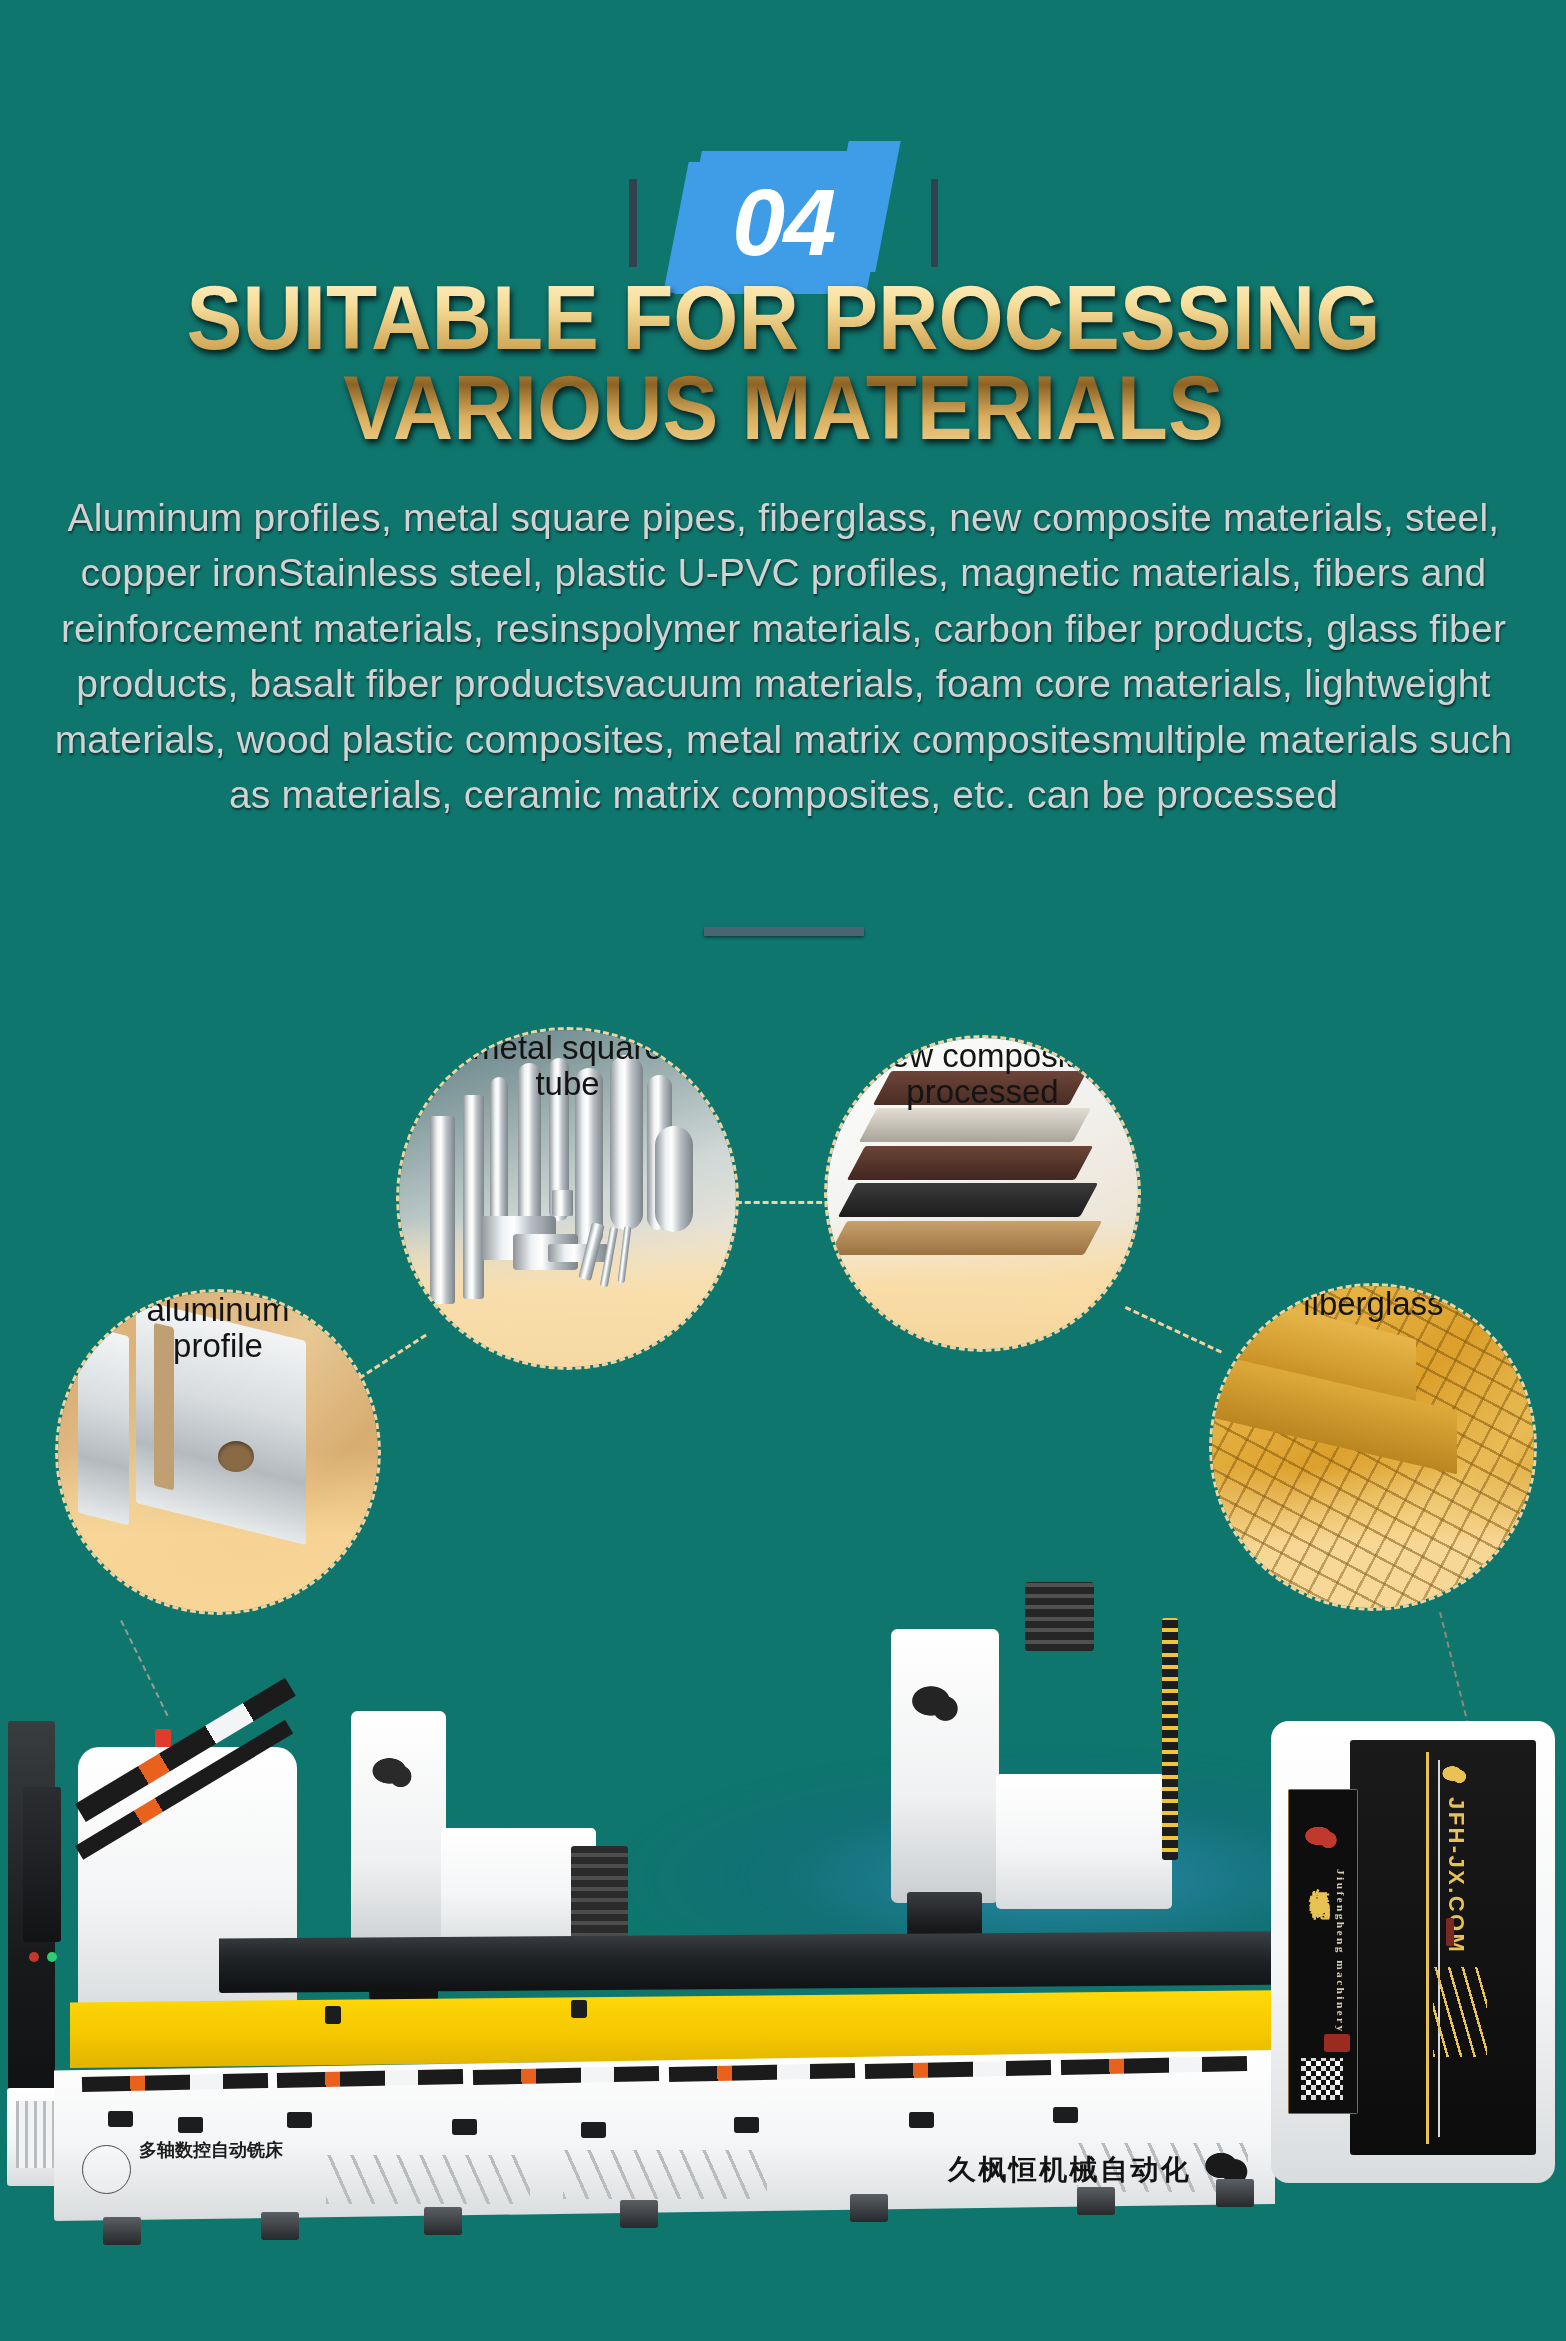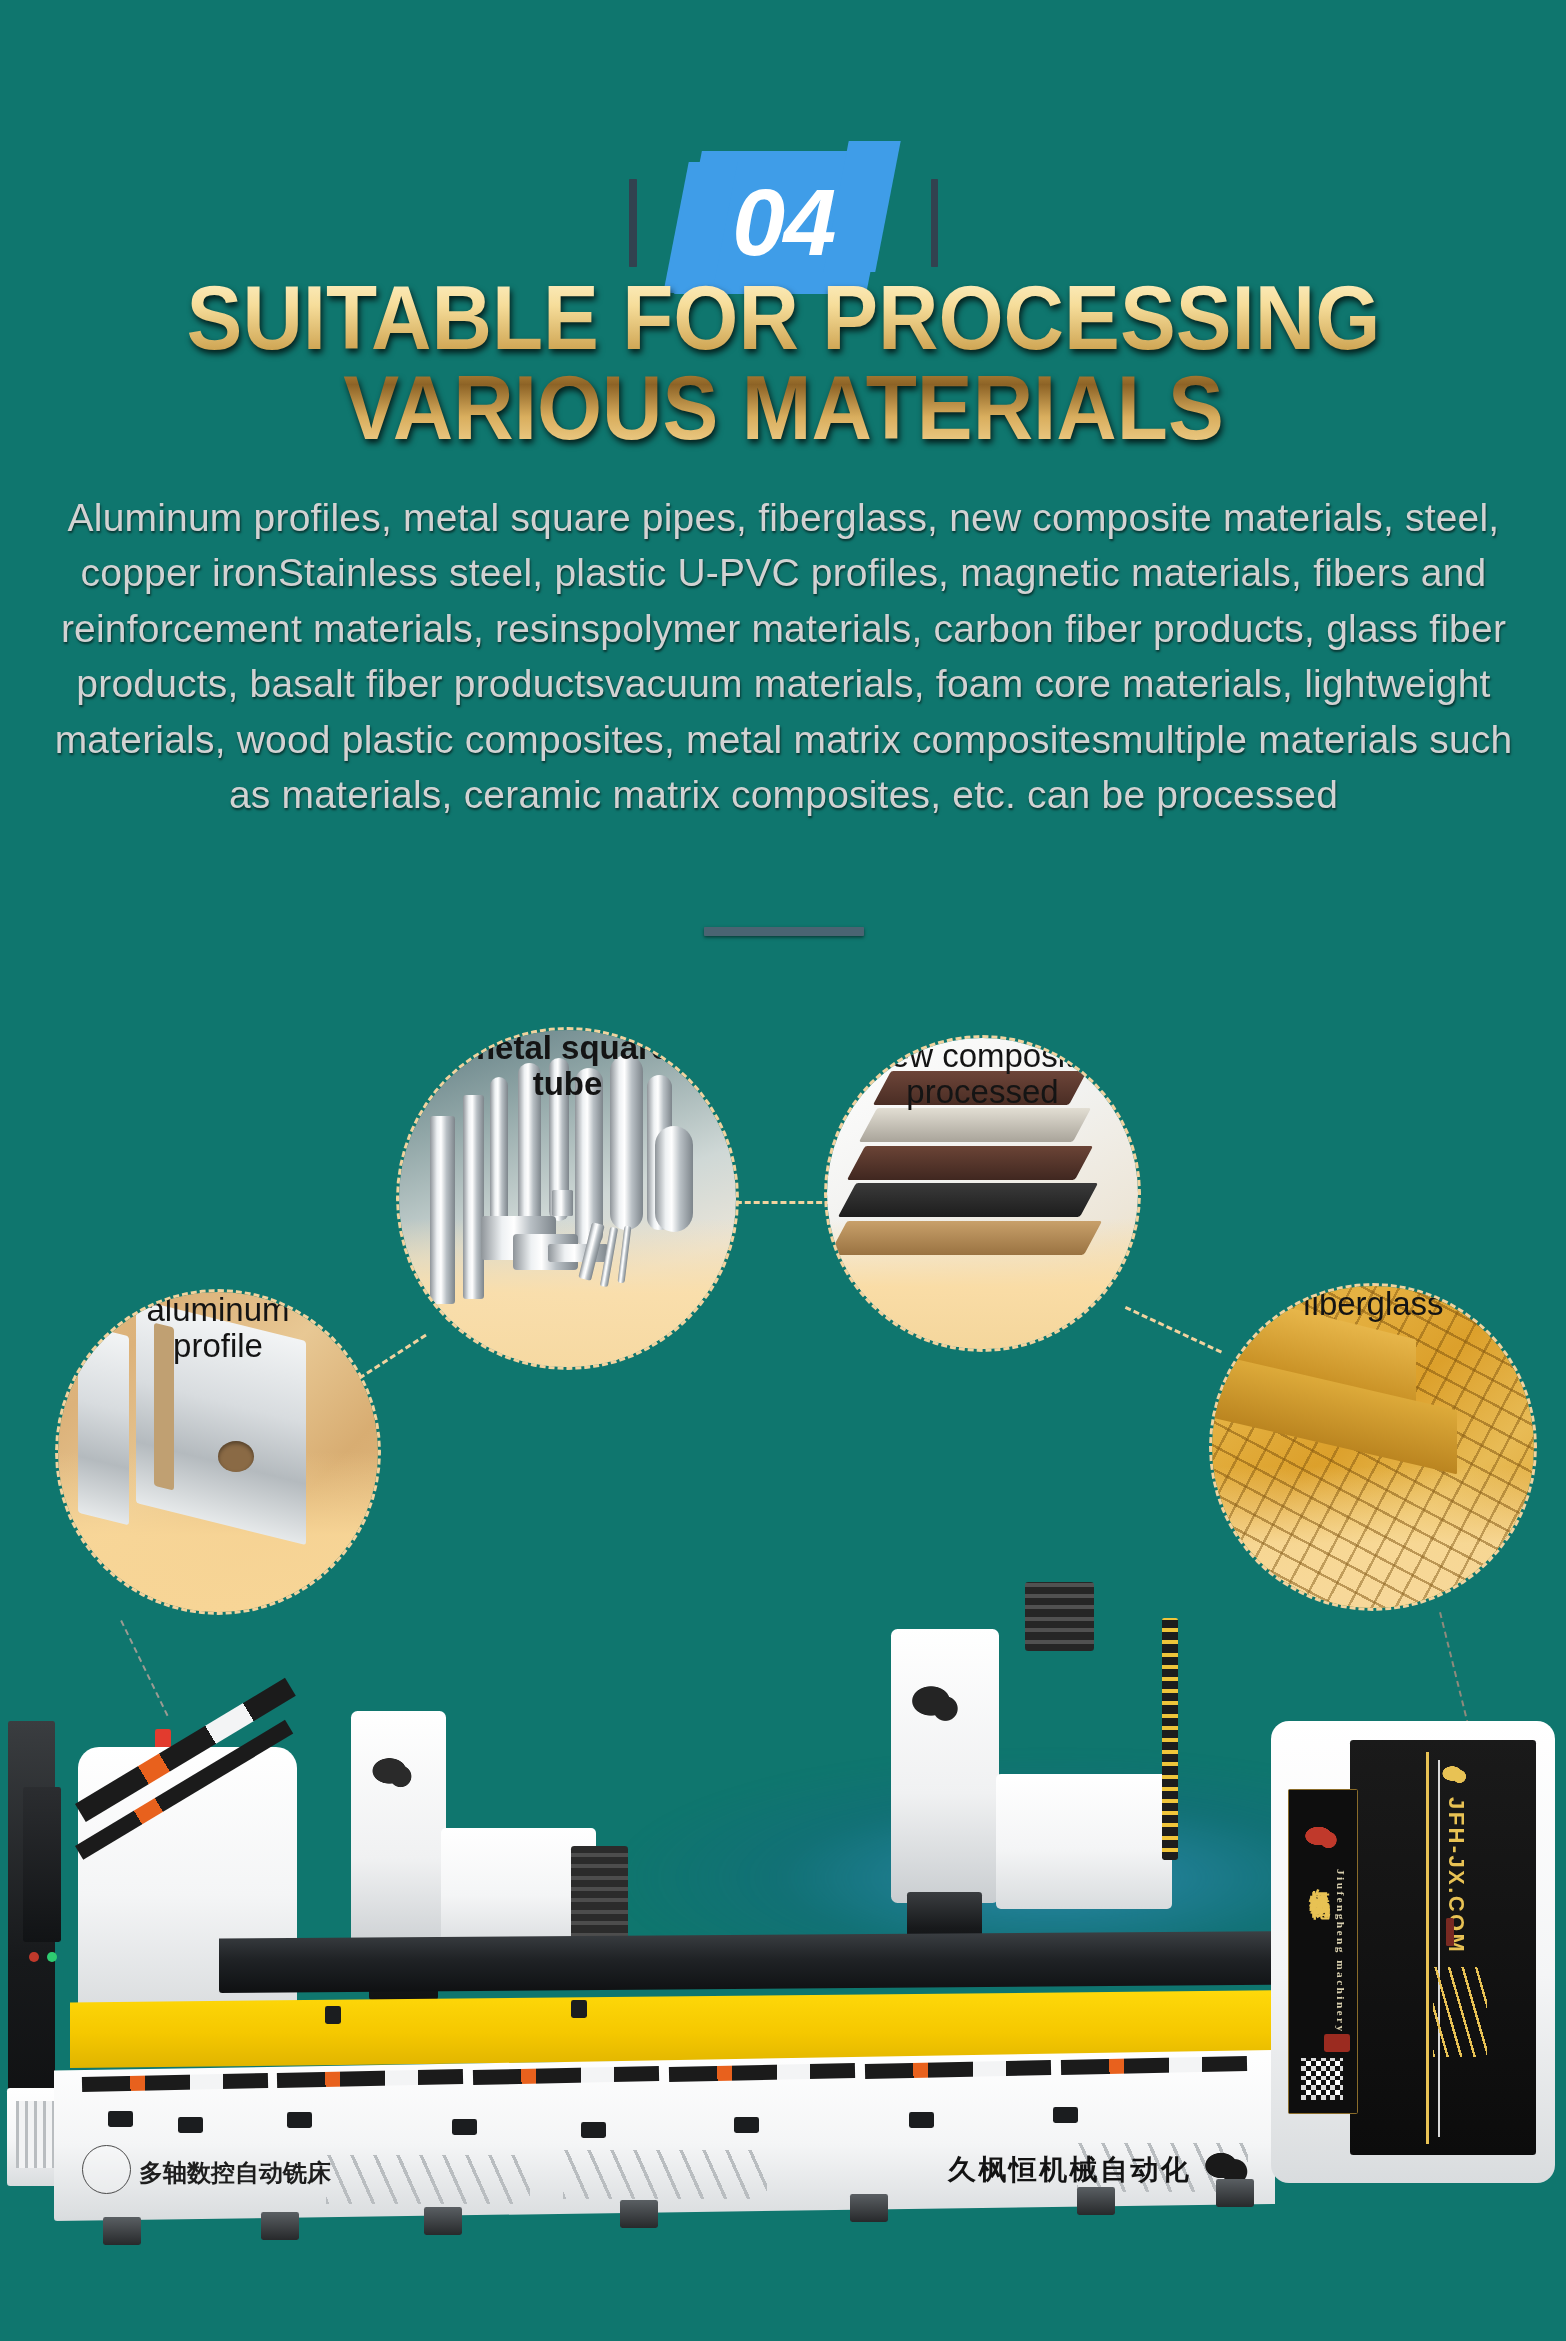--- a/index.html
+++ b/index.html
@@ -101,21 +101,20 @@
   .c-metal { left:396px; top:1027px; width:343px; height:343px; }
   .c-comp  { left:824px; top:1035px; width:317px; height:317px; }
   .c-alum  { left:55px;   top:1289px; width:326px; height:326px; }
   .c-fiber { left:1209px; top:1283px; width:328px; height:328px; }
 
   
   .art-metal {
     background:
       linear-gradient(180deg,rgba(255,255,255,0) 56%,rgba(250,222,170,0.95) 78%,#f6d9a2 100%),
       linear-gradient(160deg,#5d7a80 0%,#8fa5a6 24%,#cfd8d6 52%,#e9e4d8 72%,#f4dfb4 100%);
-    font-weight: bold;
   }
   .art-comp {
     background:
       linear-gradient(180deg,rgba(255,255,255,0) 58%,rgba(250,220,164,0.96) 80%,#f4d69c 100%),
       linear-gradient(150deg,#ffffff 0%,#f2f2f0 40%,#ede6d8 70%,#f5dcab 100%);
   }
   .art-alum {
     background:
       linear-gradient(180deg,rgba(255,255,255,0) 50%,rgba(249,215,152,0.9) 76%,#f7d596 100%),
       linear-gradient(135deg,#e0b87e 0%,#dcb27a 20%,#e8c894 45%,#d8ad72 70%,#e4bd82 100%);
@@ -334,21 +333,21 @@
     <div class="mpart slot" style="left:178px; top:558px; width:24.5px; height:16.3px;"></div>
     <div class="mpart slot" style="left:287px; top:553px; width:24.5px; height:16.3px;"></div>
     <div class="mpart slot" style="left:452px; top:560px; width:24.5px; height:16.3px;"></div>
     <div class="mpart slot" style="left:581px; top:563px; width:24.5px; height:16.3px;"></div>
     <div class="mpart slot" style="left:734px; top:558px; width:24.5px; height:16.3px;"></div>
     <div class="mpart slot" style="left:909px; top:553px; width:24.5px; height:16.3px;"></div>
     <div class="mpart slot" style="left:1053px; top:548px; width:24.5px; height:16.3px;"></div>
 
     <div class="mpart" style="left:82px; top:586px; width:49px; height:49px; border-radius:50%;
                 border:1.6px solid #4a4a4a; background:rgba(255,255,255,0.25);"></div>
-    <div class="mpart" style="left:139px; top:598px; color:#1d1d1d; font-size:24px; font-weight:700;
+    <div class="mpart" style="left:139px; top:579px; color:#1d1d1d; font-size:18px; font-weight:700;
                 font-family:'DejaVu Sans',sans-serif;">
       <span>多轴数控自动铣床</span>
     </div>
 
     <div class="mpart" style="left:326px; top:596px; width:204px; height:49px;
                 background:repeating-linear-gradient(66deg, #b9bdc0 0 3.3px, rgba(0,0,0,0) 3.3px 21px);"></div>
     <div class="mpart" style="left:563px; top:591px; width:204px; height:49px;
                 background:repeating-linear-gradient(66deg, #b9bdc0 0 3.3px, rgba(0,0,0,0) 3.3px 21px);"></div>
     <div class="mpart" style="left:1077px; top:584px; width:171px; height:49px;
                 background:repeating-linear-gradient(66deg, #b9bdc0 0 3.3px, rgba(0,0,0,0) 3.3px 21px);"></div>

